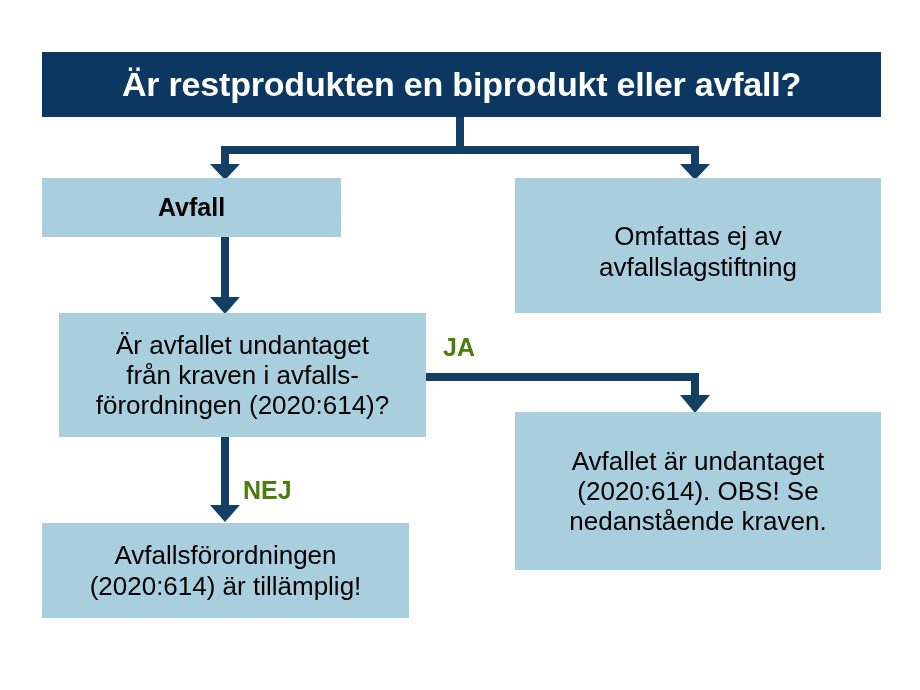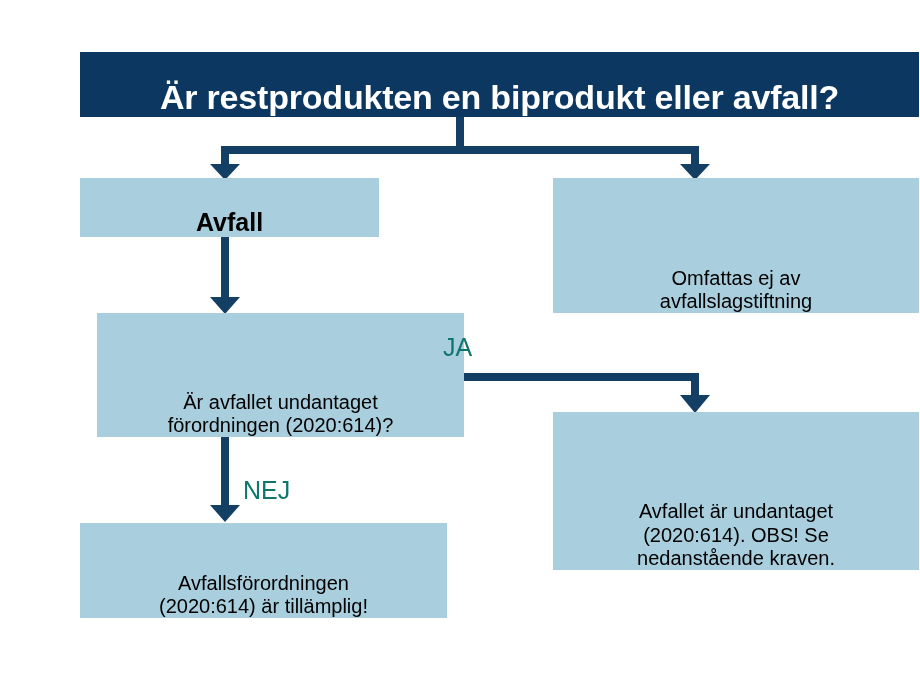--- a/index.html
+++ b/index.html
@@ -18,49 +18,49 @@
     width: 920px;
     height: 690px;
     background: #ffffff;
   }
   .node {
     position: absolute;
     box-sizing: border-box;
     display: flex;
     flex-direction: column;
     align-items: center;
-    justify-content: flex-end;
+    justify-content: center;
     text-align: center;
     color: #000000;
     line-height: 1.16;
-    margin-left: 38px;
   }
   .title-bar {
     background: #0b3761;
     color: #ffffff;
     font-size: 34px;
     font-weight: bold;
     letter-spacing: -0.2px;
   }
   .box {
     background: #a9cedd;
   }
   .box .hdr {
     font-weight: bold;
     font-size: 25px;
   }
   .box .line {
-    font-size: 20px;
+    font-size: 26px;
     white-space: nowrap;
   }
   .edge-label {
     position: absolute;
     font-size: 25px;
-    color: #0f766e;
+    color: #4d7c0f;
     white-space: nowrap;
+    font-weight: bold;
   }
   #connectors {
     position: absolute;
     left: 0;
     top: 0;
     width: 920px;
     height: 690px;
     pointer-events: none;
   }
 </style>
@@ -105,20 +105,21 @@
     <span class="hdr">Avfall</span>
   </div>
 
   <div class="node box" style="left:515px; top:178px; width:366px; height:135px;">
     <span class="line" style="margin-top:12px;">Omfattas ej av</span>
     <span class="line">avfallslagstiftning</span>
   </div>
 
   <div class="node box" style="left:59px; top:313px; width:367px; height:124px;">
     <span class="line">Är avfallet undantaget</span>
+    <span class="line">från kraven i avfalls-</span>
     <span class="line">förordningen (2020:614)?</span>
   </div>
 
   <div class="node box" style="left:515px; top:412px; width:366px; height:158px;">
     <span class="line">Avfallet är undantaget</span>
     <span class="line">(2020:614). OBS! Se</span>
     <span class="line">nedanstående kraven.</span>
   </div>
 
   <div class="node box" style="left:42px; top:523px; width:367px; height:95px;">

